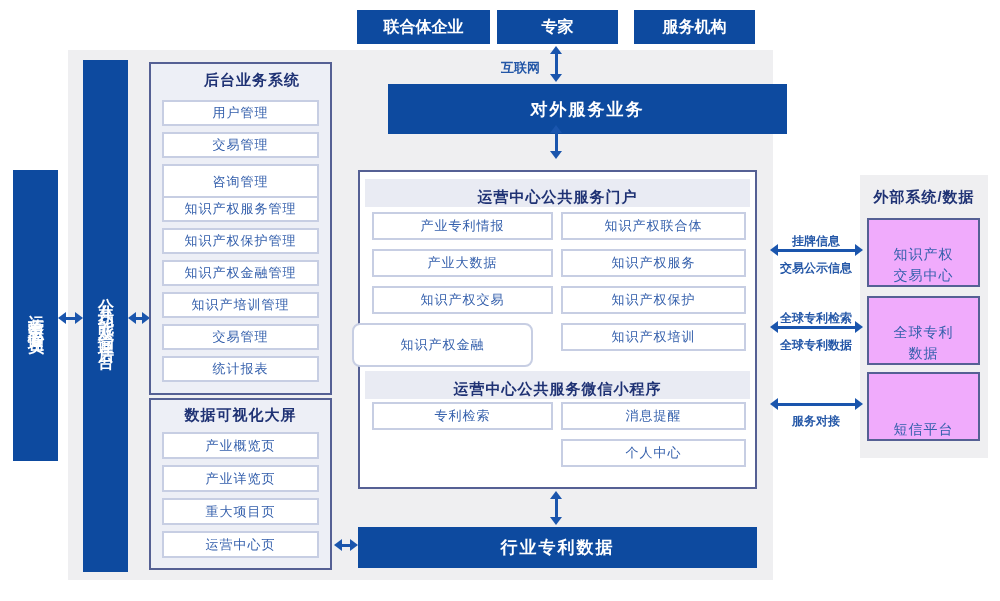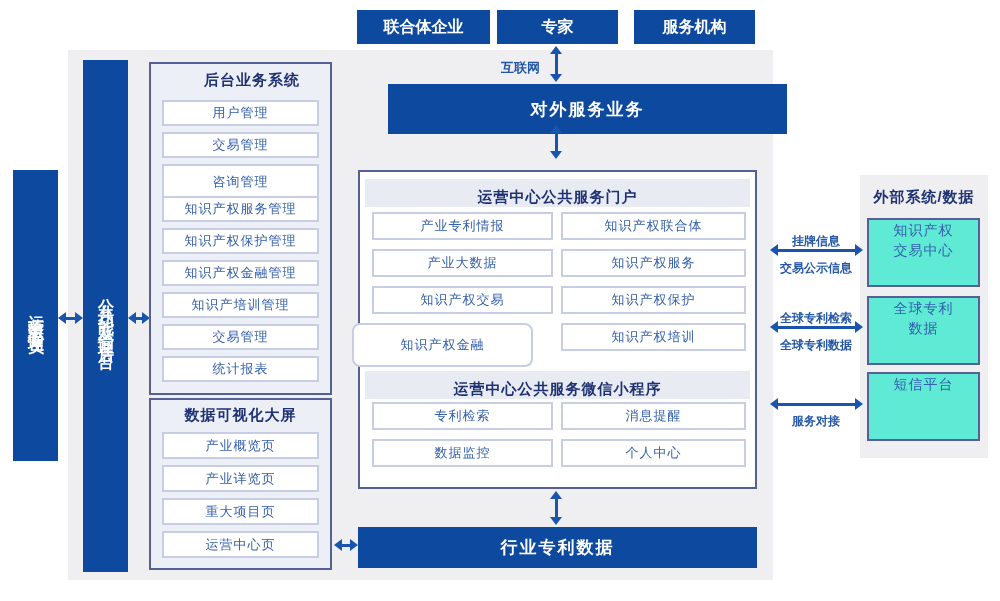--- a/index.html
+++ b/index.html
@@ -19,21 +19,21 @@
   .canvas{position:relative;width:1000px;height:601px;background:#ffffff;overflow:hidden;}
   .abs{position:absolute;}
   .panel{background:var(--panel);}
   .bluebox{background:var(--blue);color:#fff;font-weight:bold;display:flex;align-items:center;justify-content:center;font-size:16px;}
   .barfont{font-size:17px;letter-spacing:2px;}
   .obox{background:#fff;border:2px solid var(--obox-border);}
   .obox.tint{background:var(--tint);}
   .boxtitle{color:var(--title-text);font-weight:bold;font-size:15px;text-align:center;letter-spacing:1px;}
   .hdrbar{background:var(--hdrbar);display:flex;align-items:flex-end;justify-content:center;}
   .item{background:#fff;border:2px solid var(--item-border);color:var(--item-text);font-size:13px;display:flex;align-items:center;justify-content:center;letter-spacing:1px;}
-  .extbox{background:#5eead4;border:2px solid var(--obox-border);color:var(--item-text);font-size:14px;display:flex;flex-direction:column;align-items:center;justify-content:flex-start;line-height:1.45;letter-spacing:1px;}
+  .extbox{background:#f0abfc;border:2px solid var(--obox-border);color:var(--item-text);font-size:14px;display:flex;flex-direction:column;align-items:center;justify-content:flex-end;line-height:1.45;letter-spacing:1px;}
   .vbar{background:var(--blue);color:#fff;font-weight:bold;font-size:16px;display:flex;align-items:center;justify-content:center;writing-mode:vertical-lr;text-orientation:upright;}
   .slabel{color:var(--label-text);font-weight:bold;font-size:12px;text-align:center;}
   .h-arrow{position:absolute;height:3px;background:var(--arrow);}
   .h-arrow::before{content:"";position:absolute;left:-8px;top:-5px;width:0;height:0;border-top:6px solid transparent;border-bottom:6px solid transparent;border-right:8px solid var(--arrow);}
   .h-arrow::after{content:"";position:absolute;right:-8px;top:-5px;width:0;height:0;border-top:6px solid transparent;border-bottom:6px solid transparent;border-left:8px solid var(--arrow);}
   .v-arrow{position:absolute;width:3px;background:var(--arrow);}
   .v-arrow::before{content:"";position:absolute;top:-8px;left:-5px;width:0;height:0;border-left:6px solid transparent;border-right:6px solid transparent;border-bottom:8px solid var(--arrow);}
   .v-arrow::after{content:"";position:absolute;bottom:-8px;left:-5px;width:0;height:0;border-left:6px solid transparent;border-right:6px solid transparent;border-top:8px solid var(--arrow);}
 </style>
 </head>
@@ -101,21 +101,20 @@
   <div class="abs item" style="left:372px;top:286px;width:181px;height:28px;">知识产权交易</div>
   <div class="abs item" style="left:561px;top:286px;width:185px;height:28px;">知识产权保护</div>
   <div class="abs item" style="left:352px;top:323px;width:181px;height:44px;border-radius:8px;">知识产权金融</div>
   <div class="abs item" style="left:561px;top:323px;width:185px;height:28px;">知识产权培训</div>
 
   <div class="abs hdrbar" style="left:365px;top:371px;width:385px;height:28px;">
       <span class="boxtitle">运营中心公共服务微信小程序</span>
     </div>
   <div class="abs item" style="left:372px;top:402px;width:181px;height:28px;">专利检索</div>
   <div class="abs item" style="left:561px;top:402px;width:185px;height:28px;">消息提醒</div>
-  <div class="abs item" style="left:372px;top:439px;width:181px;height:28px;">数据监控</div>
   <div class="abs item" style="left:561px;top:439px;width:185px;height:28px;text-align:right;">个人中心</div>
 
   <div class="v-arrow" style="left:555px;top:499px;height:18px;"></div>
   <div class="abs bluebox barfont" style="left:358px;top:527px;width:399px;height:41px;">
       <span>行业专利数据</span>
     </div>
   <div class="h-arrow" style="left:342px;top:544px;width:8px;"></div>
 
   <div class="abs boxtitle" style="left:860px;top:188px;width:128px;">外部系统/数据</div>
   <div class="abs extbox" style="left:867px;top:218px;width:113px;height:69px;">

